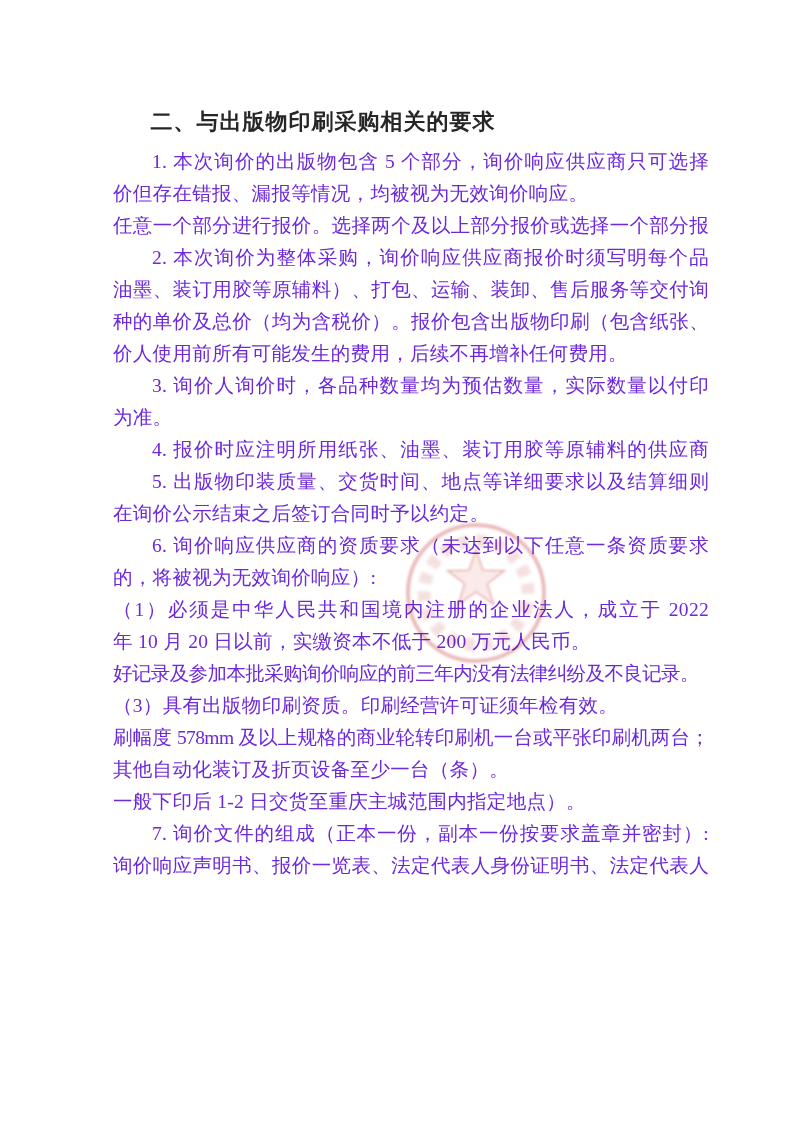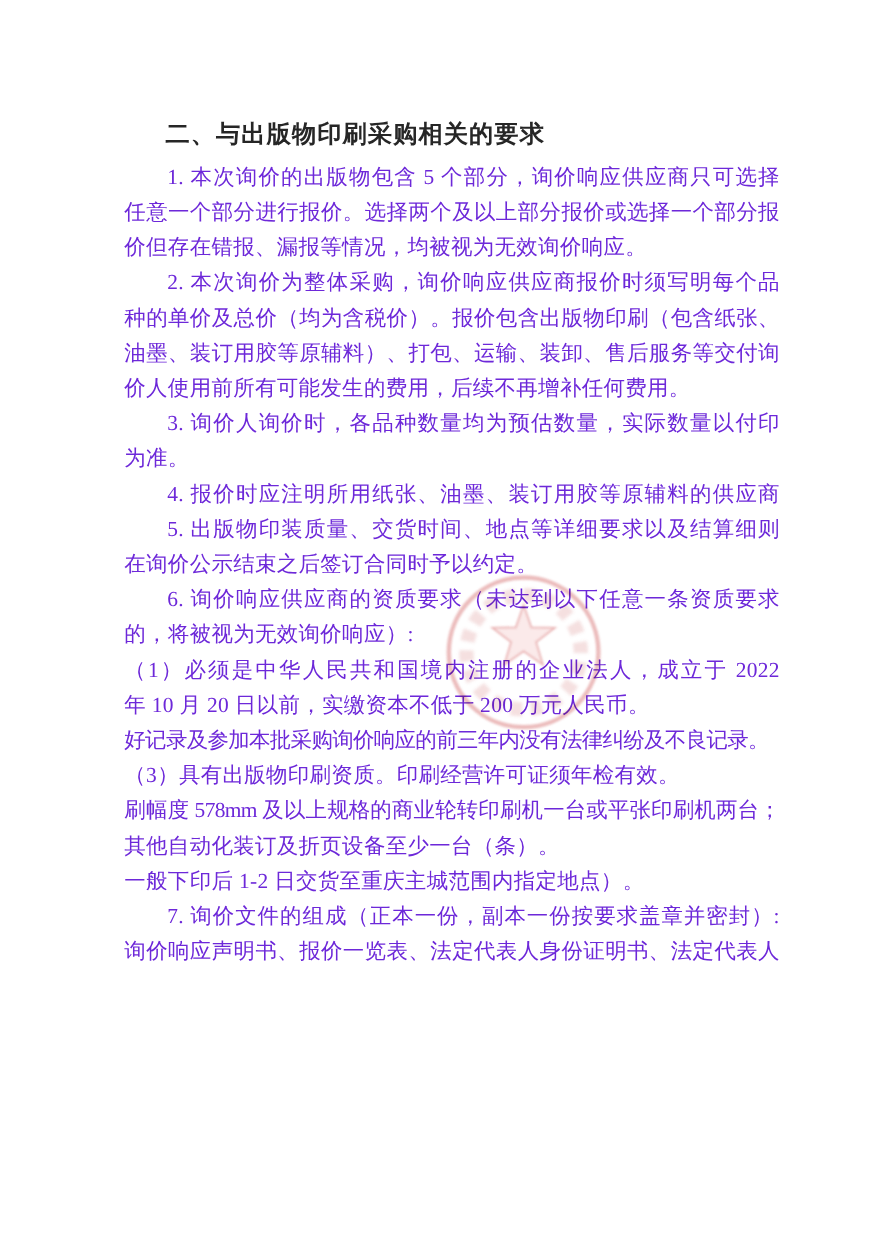--- a/index.html
+++ b/index.html
@@ -80,25 +80,25 @@
 </style>
 </head>
 <body>
 
 <div class="page">
 
   <h1 class="heading">二、与出版物印刷采购相关的要求</h1>
 
   <div class="body-text" id="lines">
       <div class="line fill indent">1. 本次询价的出版物包含 5 个部分，询价响应供应商只可选择</div>
+      <div class="line">价但存在错报、漏报等情况，均被视为无效询价响应。</div>
       <div class="line fill">任意一个部分进行报价。选择两个及以上部分报价或选择一个部分报</div>
-      <div class="line">价但存在错报、漏报等情况，均被视为无效询价响应。</div>
       <div class="line fill indent">2. 本次询价为整体采购，询价响应供应商报价时须写明每个品</div>
+      <div class="line fill">油墨、装订用胶等原辅料）、打包、运输、装卸、售后服务等交付询</div>
       <div class="line fill">种的单价及总价（均为含税价）。报价包含出版物印刷（包含纸张、</div>
-      <div class="line fill">油墨、装订用胶等原辅料）、打包、运输、装卸、售后服务等交付询</div>
       <div class="line">价人使用前所有可能发生的费用，后续不再增补任何费用。</div>
       <div class="line fill indent">3. 询价人询价时，各品种数量均为预估数量，实际数量以付印</div>
       <div class="line">为准。</div>
       <div class="line fill indent">4. 报价时应注明所用纸张、油墨、装订用胶等原辅料的供应商</div>
       <div class="line fill indent">5. 出版物印装质量、交货时间、地点等详细要求以及结算细则</div>
       <div class="line">在询价公示结束之后签订合同时予以约定。</div>
       <div class="line fill indent">6. 询价响应供应商的资质要求（未达到以下任意一条资质要求</div>
       <div class="line">的，将被视为无效询价响应）:</div>
       <div class="line fill">（1）必须是中华人民共和国境内注册的企业法人，成立于 2022</div>
       <div class="line">年 10 月 20 日以前，实缴资本不低于 200 万元人民币。</div>

